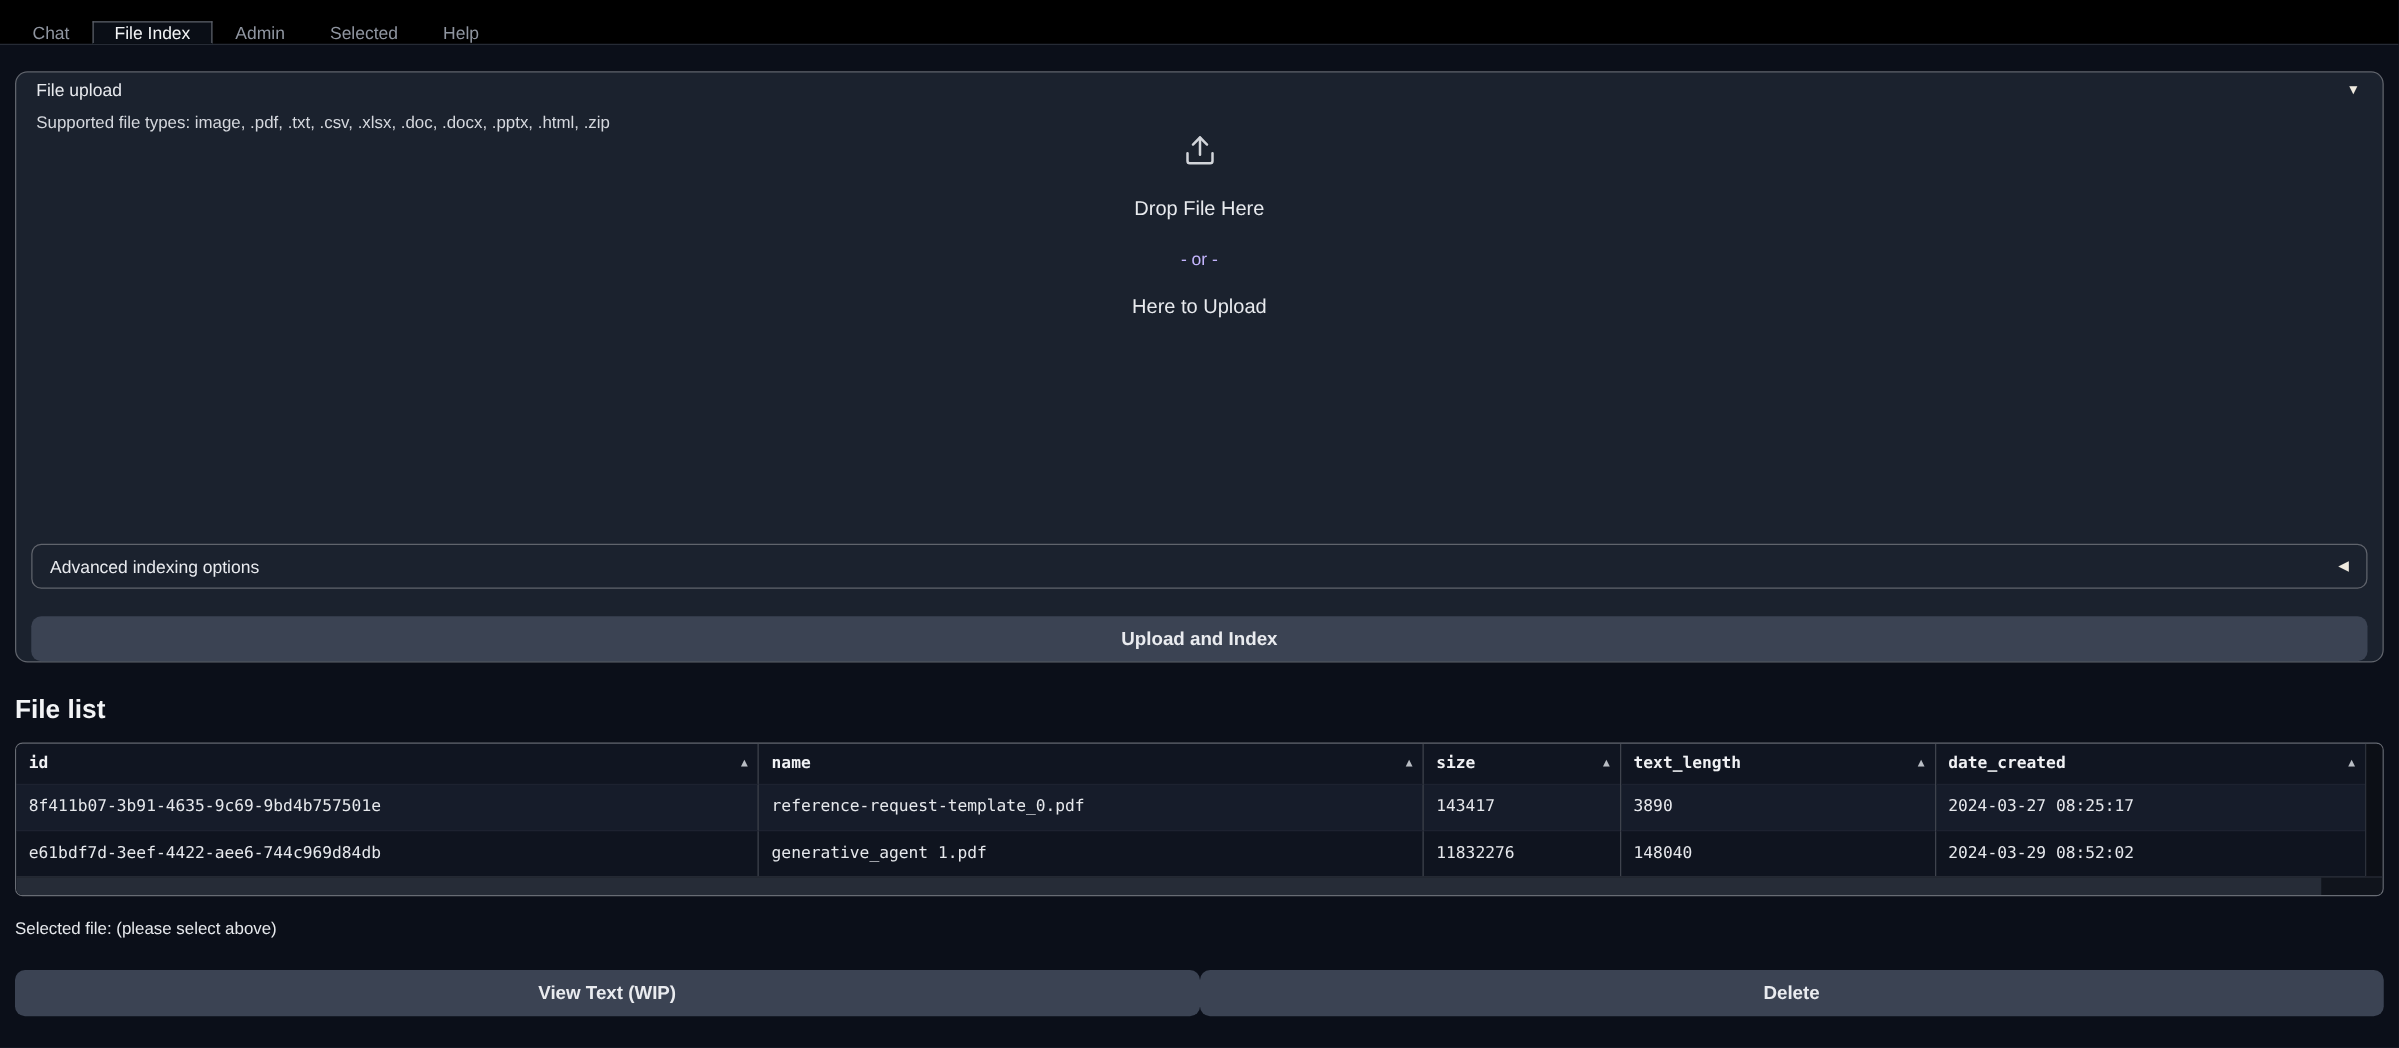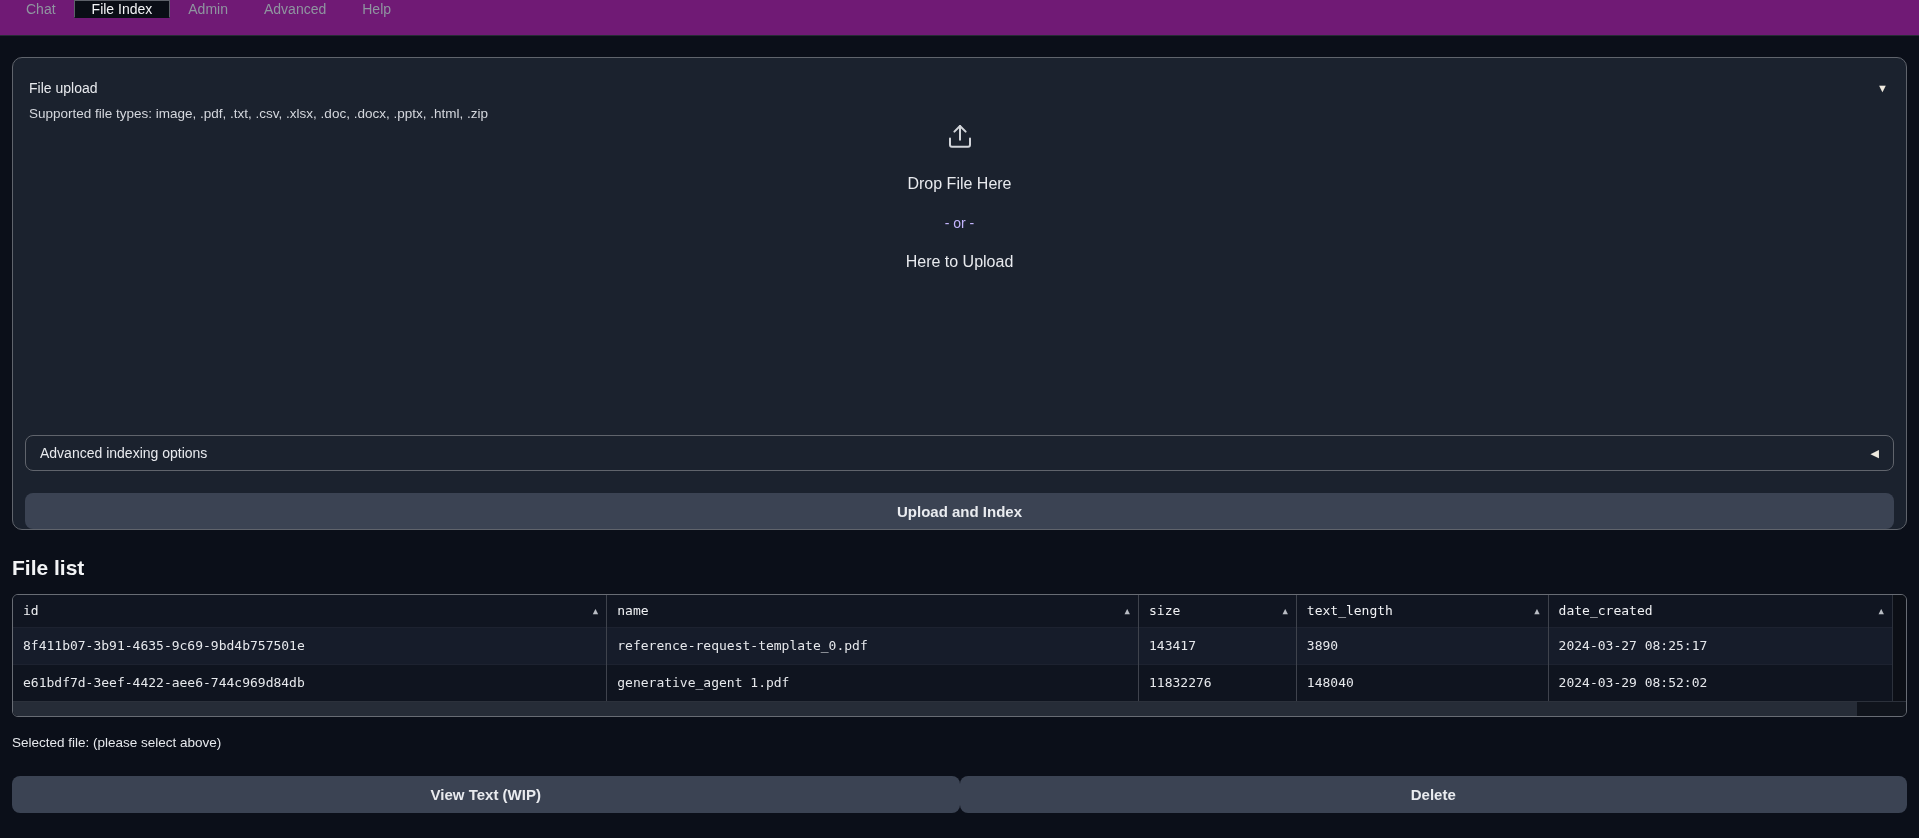--- a/index.html
+++ b/index.html
@@ -7,24 +7,24 @@
   body {
     background: #0b0f19;
     color: #e5e7eb;
     font-family: "Liberation Sans", sans-serif;
     font-size: 14px;
   }
 
   
   .tabbar {
     display: flex;
-    align-items: flex-start;
+    align-items: flex-end;
     height: 36px;
     padding-left: 8px;
-    background: #701a75;
+    background: #000000;
     border-bottom: 1px solid #262b35;
   }
   .tab {
     display: flex;
     align-items: center;
     padding: 0 17px;
     color: #8f95a0;
     cursor: pointer;
     font-size: 14px;
     border: 1px solid transparent;
@@ -44,21 +44,21 @@
     border: 1px solid #60646c;
     border-radius: 10px;
     height: 473px;
     display: flex;
     flex-direction: column;
   }
   .panel-header {
     display: flex;
     justify-content: space-between;
     align-items: center;
-    padding: 22px 18px 4px 16px;
+    padding: 6px 18px 4px 16px;
     cursor: pointer;
   }
   .panel-title { font-size: 14px; color: #e8eaee; }
   .caret { font-size: 11px; color: #efeadf; line-height: 1; }
   .supported {
     padding: 6px 16px 0 16px;
     font-size: 13.5px;
     color: #d4d7dd;
   }
 
@@ -125,21 +125,21 @@
     font-size: 13px;
   }
   col.c-id { width: 31.6%; }
   col.c-name { width: 28.3%; }
   col.c-size { width: 8.4%; }
   col.c-tl { width: 13.4%; }
   col.c-date { width: 18.3%; }
   thead th {
     height: 32px;
     background: #101521;
-    font-weight: normal;
+    font-weight: bold;
     color: #f0f1f4;
     text-align: left;
     padding: 0 8px 0 10px;
     border-right: 1px solid #3f434d;
     cursor: pointer;
   }
   thead th:last-child { border-right: none; }
   .th-inner { display: flex; align-items: center; justify-content: space-between; }
   .sort-icon { font-size: 9px; color: #b9bdc4; }
   tbody td {
@@ -176,21 +176,21 @@
   .actions { display: flex; margin-top: 26px; }
   .actions .btn { flex: 1; height: 37px; }
 </style>
 </head>
 <body>
 
 <div class="tabbar">
   <div class="tab">Chat</div>
   <div class="tab active">File Index</div>
   <div class="tab">Admin</div>
-  <div class="tab">Advanced</div>
+  <div class="tab">Selected</div>
   <div class="tab">Help</div>
 </div>
 
 <div class="content">
 
   <section class="panel">
     <div class="panel-header">
       <span class="panel-title">File upload</span>
       <span class="caret">▼</span>
     </div>

